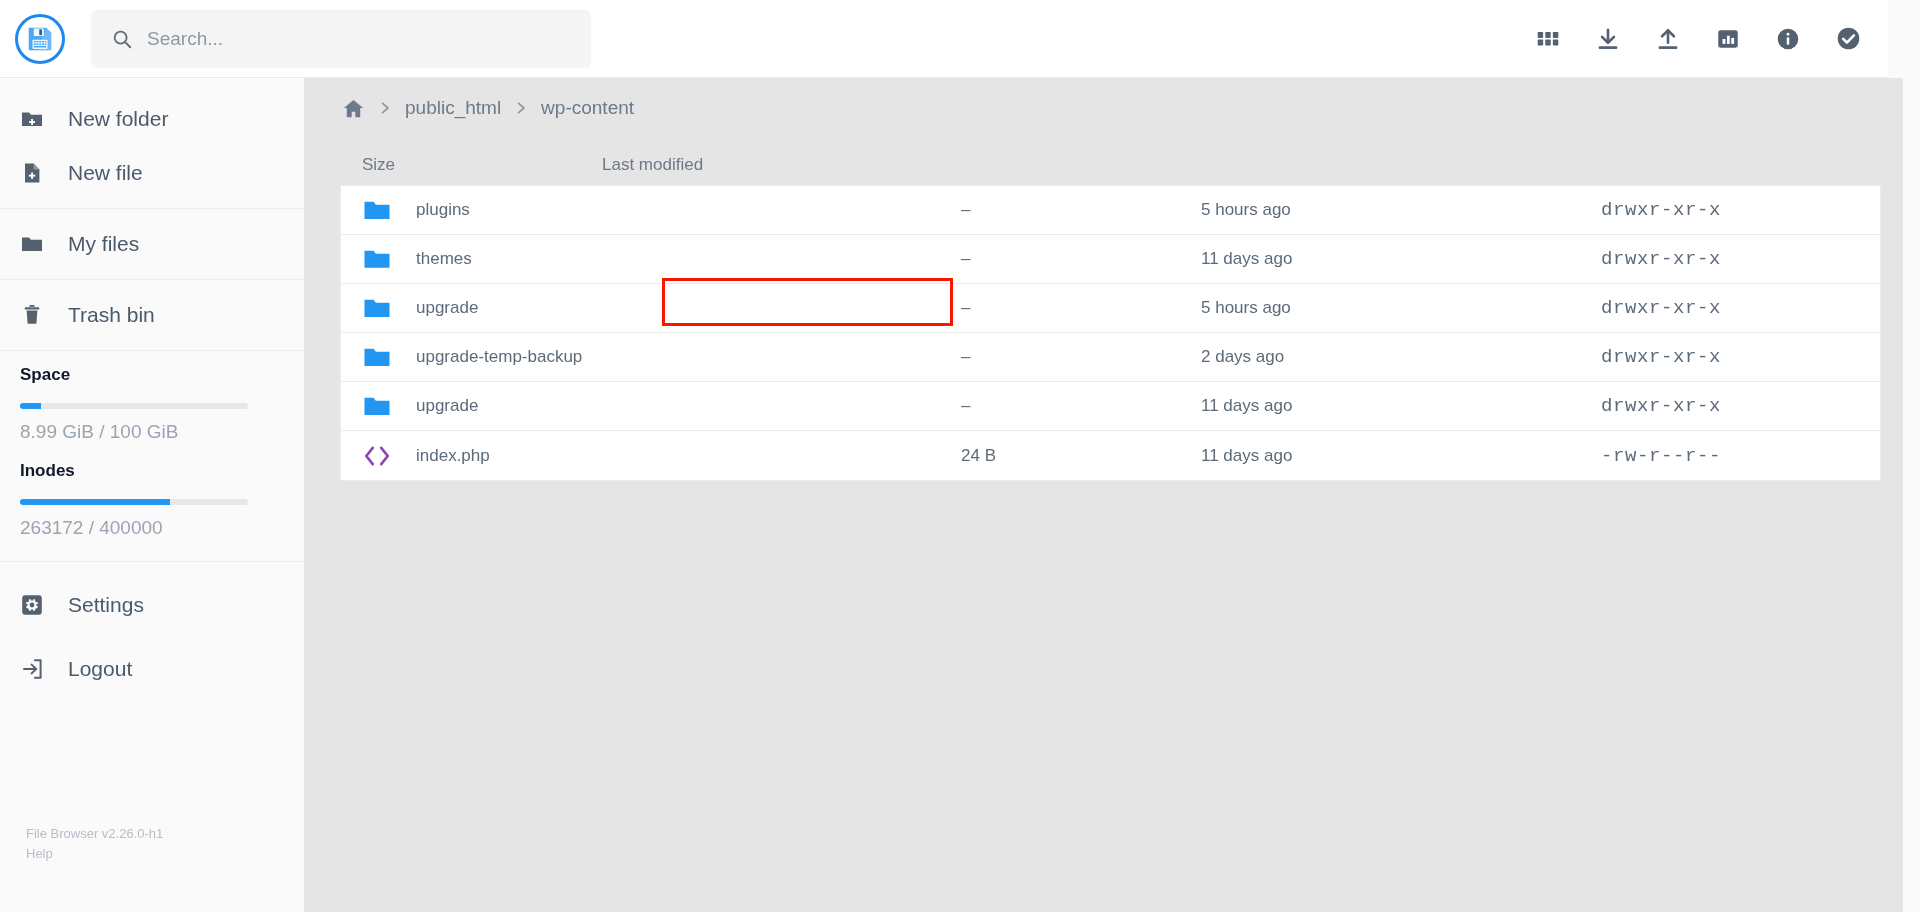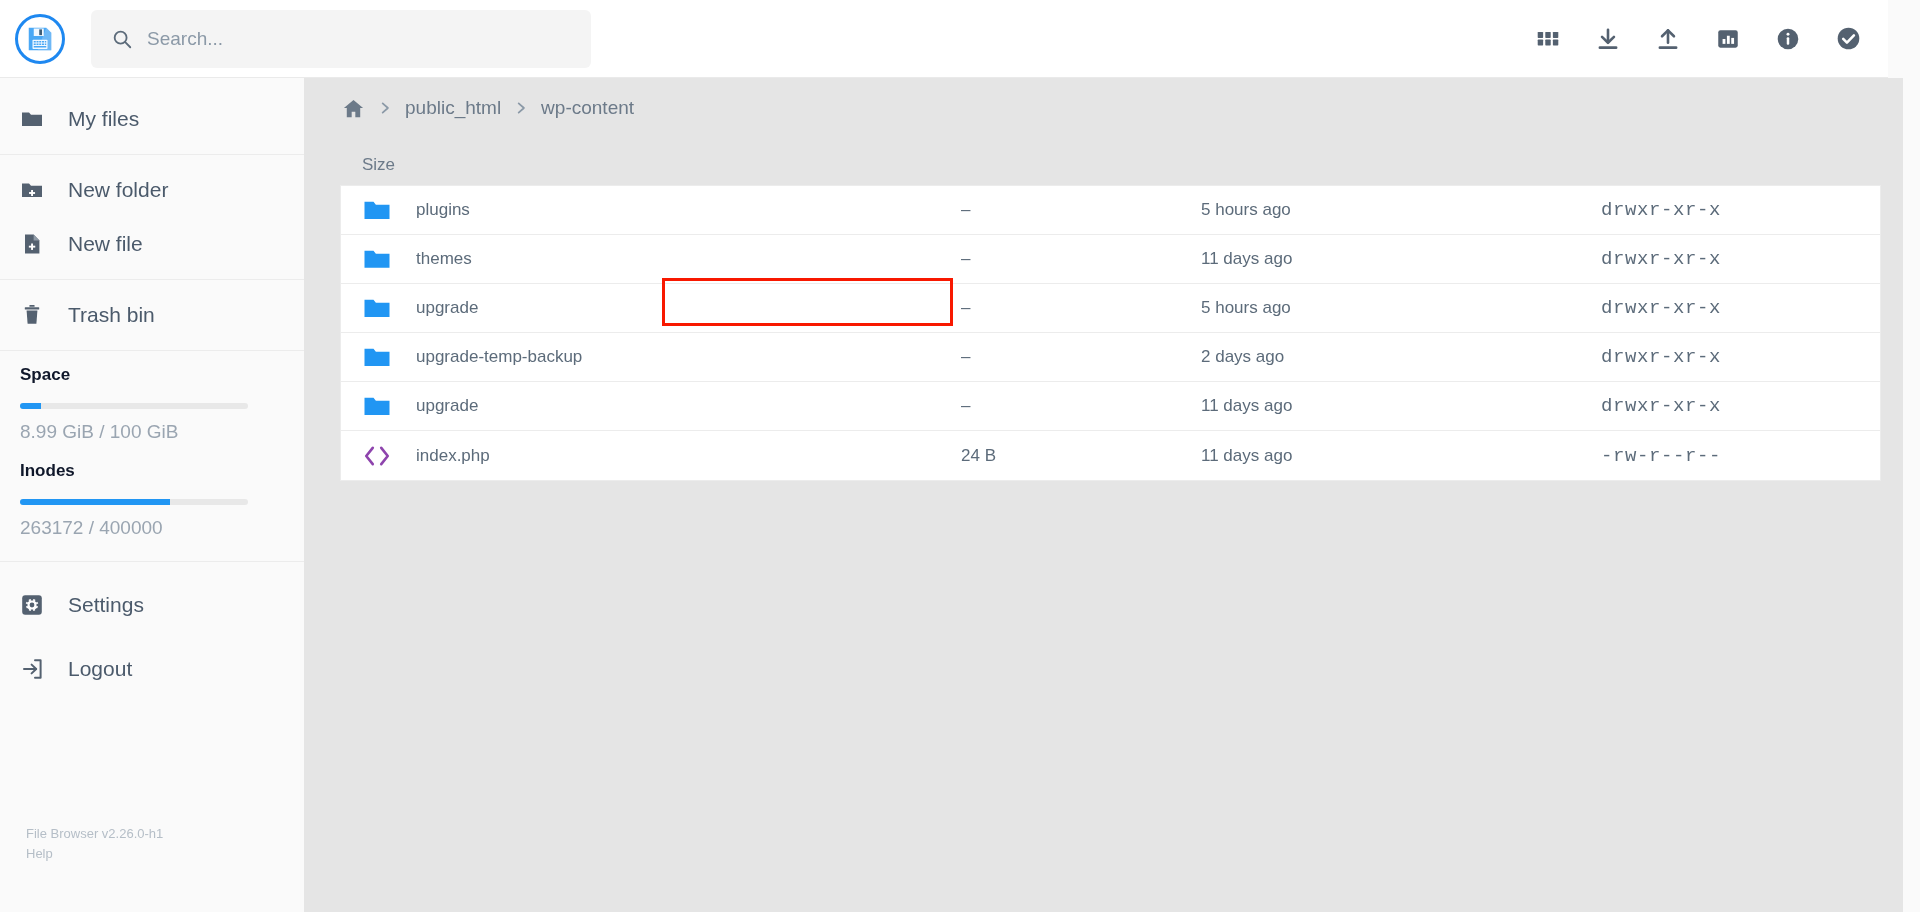--- a/index.html
+++ b/index.html
@@ -325,49 +325,49 @@
     </span>
 
   </div>
 </div>
 
 <div id="sidebar">
 
   <div class="nav-group">
     <div class="nav-item">
       <span class="nicon">
-        <svg width="24" height="24" viewBox="0 0 24 24" fill="#546170">
-          <path d="M2 5.5h7l2 2.3h11v11.2H2z"></path>
-        </svg>
-      </span>
-      <span>My files</span>
-    </div>
-  </div>
-
-  <div class="nav-group">
-    <div class="nav-item">
-      <span class="nicon">
         <svg width="24" height="24" viewBox="0 0 24 24">
           <path d="M2 5.5h7l2 2.3h11v11.2H2z" fill="#546170"></path>
           <rect x="11.1" y="12" width="1.9" height="6" fill="#ffffff"></rect>
           <rect x="9.05" y="14.05" width="6" height="1.9" fill="#ffffff"></rect>
         </svg>
       </span>
       <span>New folder</span>
     </div>
     <div class="nav-item">
       <span class="nicon">
         <svg width="24" height="24" viewBox="0 0 24 24">
           <path d="M5 2.6h8.6L19.4 8.4V21.4H5z" fill="#546170"></path>
           <path d="M13.6 2.6L19.4 8.4h-5.8z" fill="#8f9aa6"></path>
           <rect x="11.1" y="11.5" width="1.9" height="6.4" fill="#ffffff"></rect>
           <rect x="8.85" y="13.7" width="6.4" height="1.9" fill="#ffffff"></rect>
         </svg>
       </span>
       <span>New file</span>
+    </div>
+  </div>
+
+  <div class="nav-group">
+    <div class="nav-item">
+      <span class="nicon">
+        <svg width="24" height="24" viewBox="0 0 24 24" fill="#546170">
+          <path d="M2 5.5h7l2 2.3h11v11.2H2z"></path>
+        </svg>
+      </span>
+      <span>My files</span>
     </div>
   </div>
 
   <div class="nav-group">
     <div class="nav-item">
       <span class="nicon">
         <svg width="24" height="24" viewBox="0 0 24 24" fill="#546170">
           <rect x="4.8" y="4.2" width="14.4" height="2.2" rx="0.5"></rect>
           <rect x="9.4" y="2" width="5.2" height="1.7" rx="0.5"></rect>
           <path d="M6.6 7.6h10.8l-1 13.2H7.6z"></path>
@@ -453,20 +453,21 @@
         <polyline points="8,4 17,12 8,20"></polyline>
       </svg>
     </span>
     <span class="crumb">wp-content</span>
   </div>
 
   <div id="table-wrap">
 
     <div id="table-head">
       <div class="th-size">Size</div>
+      <div class="th-mod">Last modified</div>
       <div class="th-perm"></div>
     </div>
 
     <div id="rows">
         <div class="row">
           <div class="c-name">
             <span class="ricon">
               <svg width="30" height="30" viewBox="0 0 24 24" fill="#2196f3">
                 <path d="M2 5.4h7.2l1.9 2.3H22v11.4H2z"></path>
               </svg>

